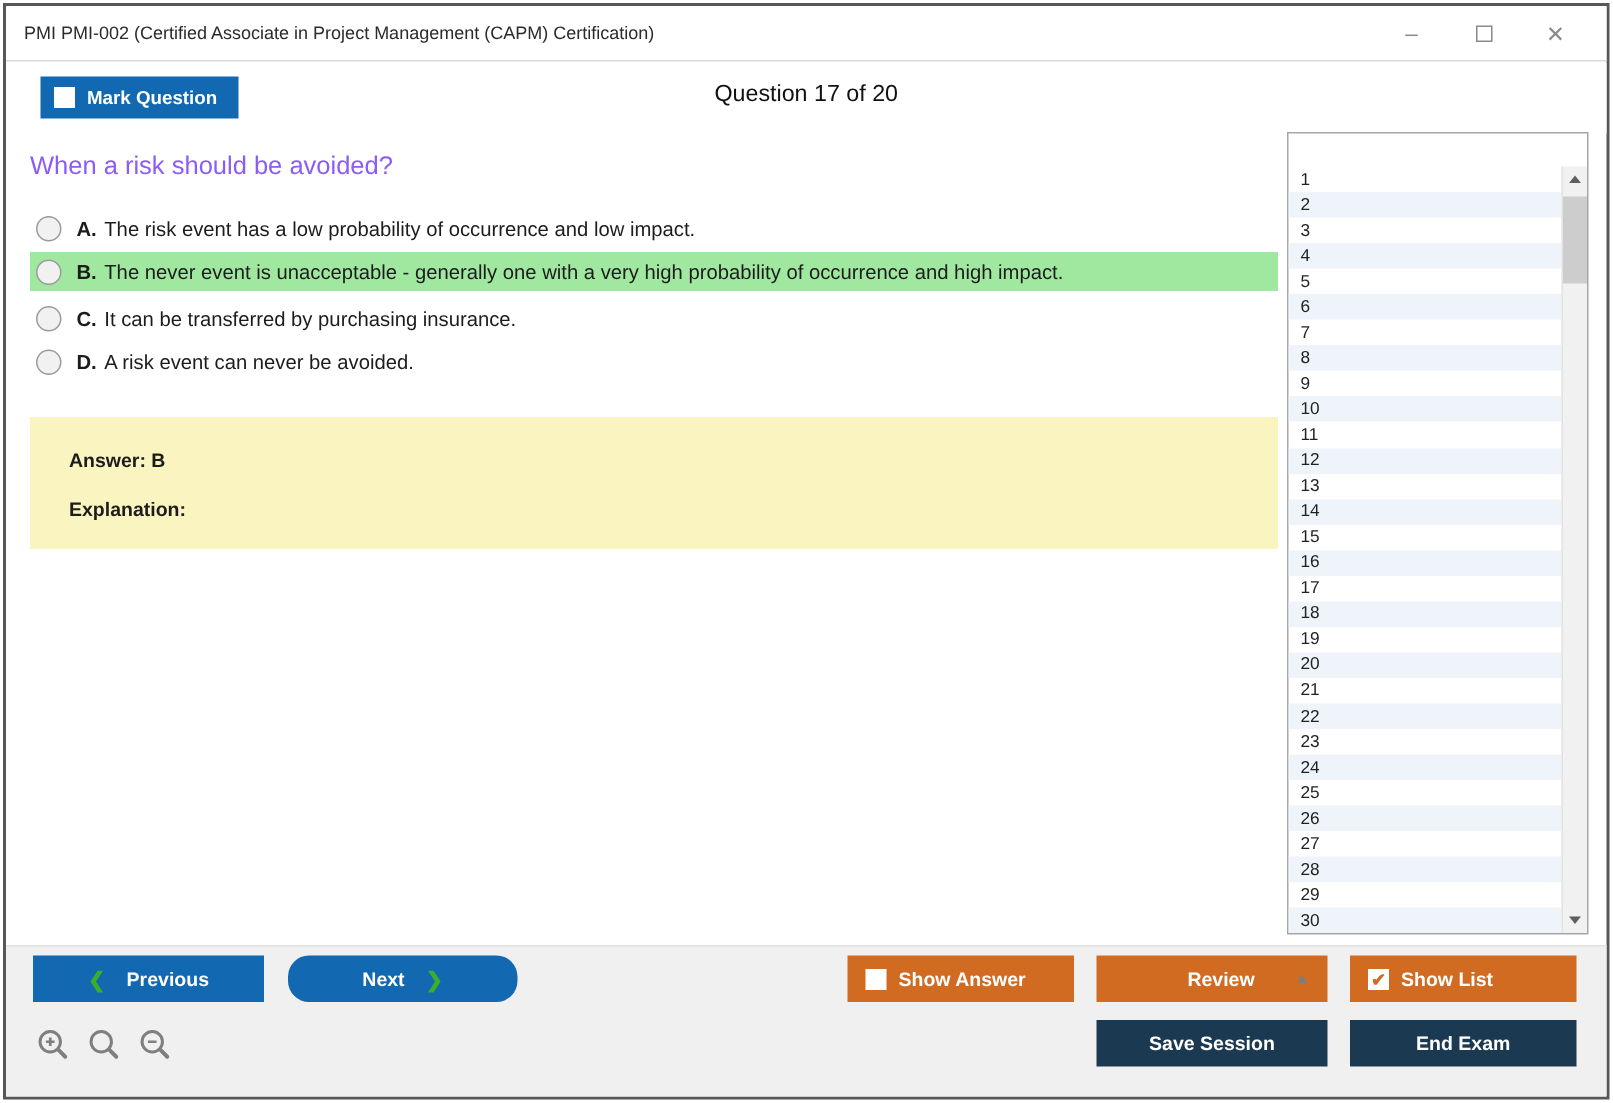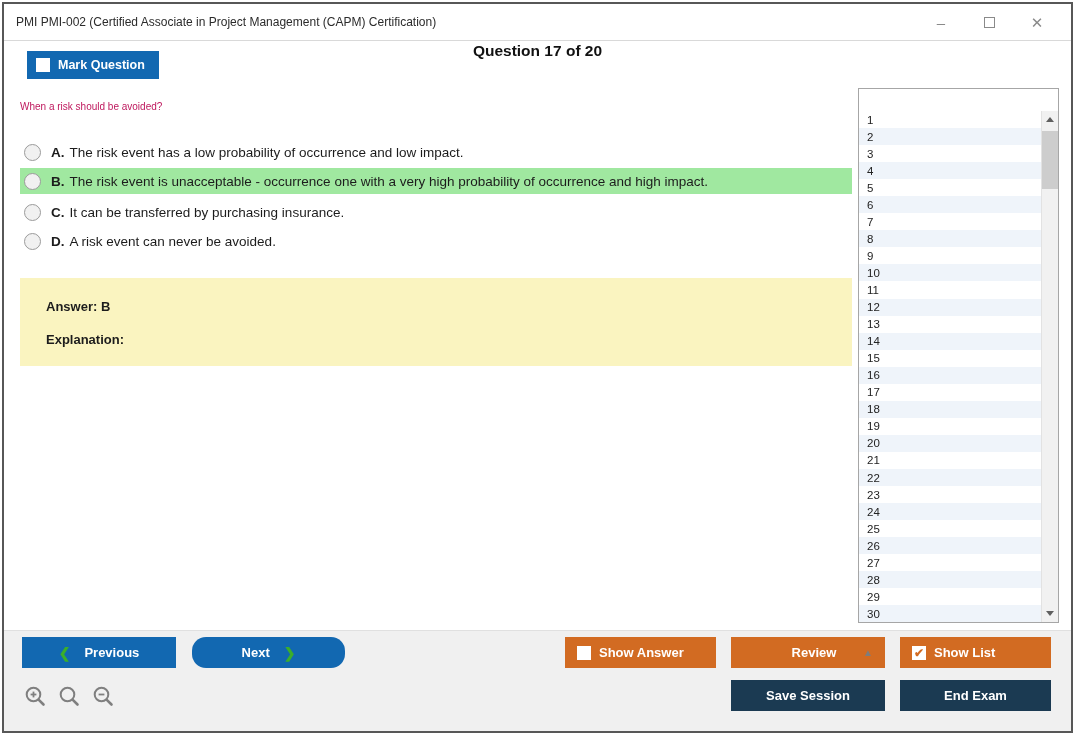--- a/index.html
+++ b/index.html
@@ -14,24 +14,24 @@
   .win-controls { position:absolute; right:18px; top:0; height:37px; display:flex; align-items:center; gap:16px; }
   .win-btn { width:32px; height:26px; display:flex; align-items:center; justify-content:center; color:#8a8a8a; font-size:15px; cursor:default; }
   .max-glyph { width:11px; height:11px; border:1px solid #8a8a8a; display:inline-block; }
 
   
   .subheader { position:absolute; left:0; right:0; top:38px; height:47px; background:#fff; }
   .btn-mark { position:absolute; left:23px; top:9px; width:132px; height:28px; background:var(--accent-blue); color:#fff;
               display:flex; align-items:center; padding-left:9px; font-size:12.5px; font-weight:bold; cursor:pointer; }
   .checkbox { width:14px; height:14px; background:#fff; display:inline-flex; align-items:center; justify-content:center;
               margin-right:8px; font-size:12px; color:var(--accent-orange); line-height:1; flex:none; }
-  .q-counter { position:absolute; left:0; right:0; top:0; text-align:center; font-size:15.5px; font-weight:bold; color:#111; }
-
-  
-  .q-text { position:absolute; left:16px; top:97px; font-size:10px; color:#be185d; }
+  .q-counter { position:absolute; left:0; right:0; top:12px; text-align:center; font-size:15.5px; font-weight:normal; color:#111; }
+
+  
+  .q-text { position:absolute; left:16px; top:97px; font-size:17px; color:#8b5cf6; }
   .option { position:absolute; left:16px; width:832px; height:26px; display:flex; align-items:center; font-size:13.5px; color:#1c1c1c; }
   .option.pos-a { top:135px; }
   .option.pos-b { top:164px; }
   .option.pos-c { top:195px; }
   .option.pos-d { top:224px; }
   .option.highlight { background:var(--highlight-green); }
   .radio { width:17px; height:17px; border-radius:50%; border:1px solid #9b9b9b; background:#f1f1f1; margin:0 10px 0 4px; flex:none; cursor:pointer; }
   .opt-letter { font-weight:bold; margin-right:5px; }
 
   .answer-box { position:absolute; left:16px; top:274px; width:832px; height:88px; background:var(--answer-yellow); padding:21px 0 0 26px; }
@@ -104,21 +104,21 @@
   <div class="q-text">When a risk should be avoided?</div>
 
   <div class="option pos-a">
     <span class="radio"></span>
     <span class="opt-letter">A.</span>
     <span class="opt-text">The risk event has a low probability of occurrence and low impact.</span>
   </div>
   <div class="option pos-b highlight">
     <span class="radio"></span>
     <span class="opt-letter">B.</span>
-    <span class="opt-text">The risk event is unacceptable - occurrence one with a very high probability of occurrence and high impact.</span>
+    <span class="opt-text">The never event is unacceptable - generally one with a very high probability of occurrence and high impact.</span>
   </div>
   <div class="option pos-c">
     <span class="radio"></span>
     <span class="opt-letter">C.</span>
     <span class="opt-text">It can be transferred by purchasing insurance.</span>
   </div>
   <div class="option pos-d">
     <span class="radio"></span>
     <span class="opt-letter">D.</span>
     <span class="opt-text">A risk event can never be avoided.</span>

